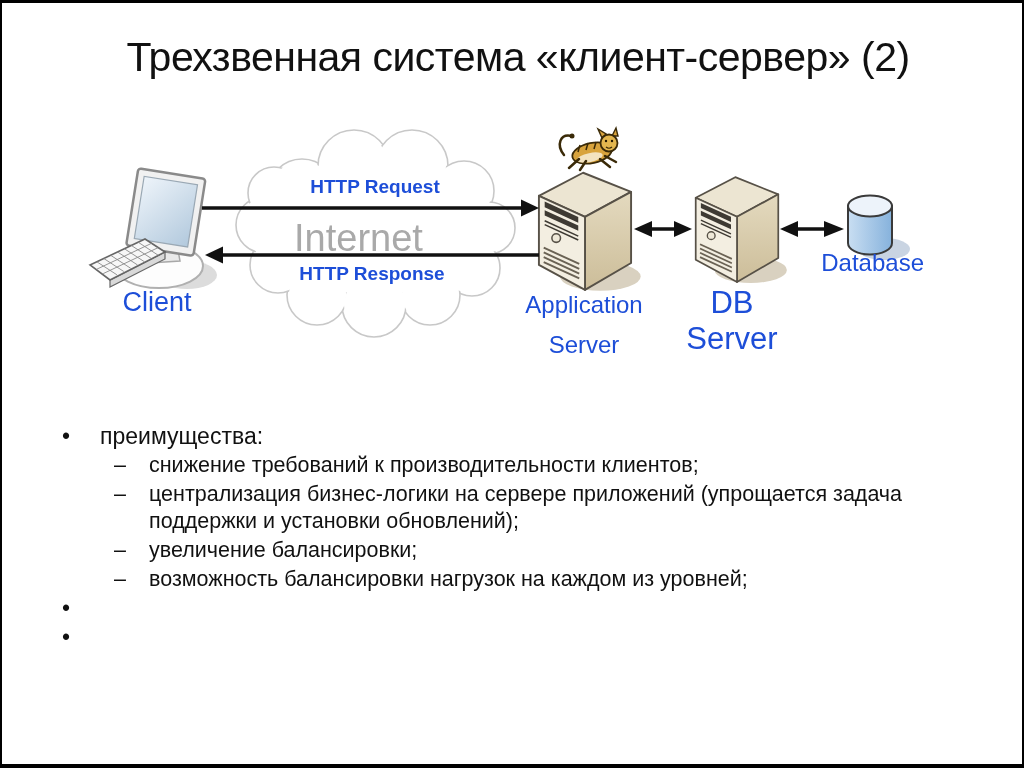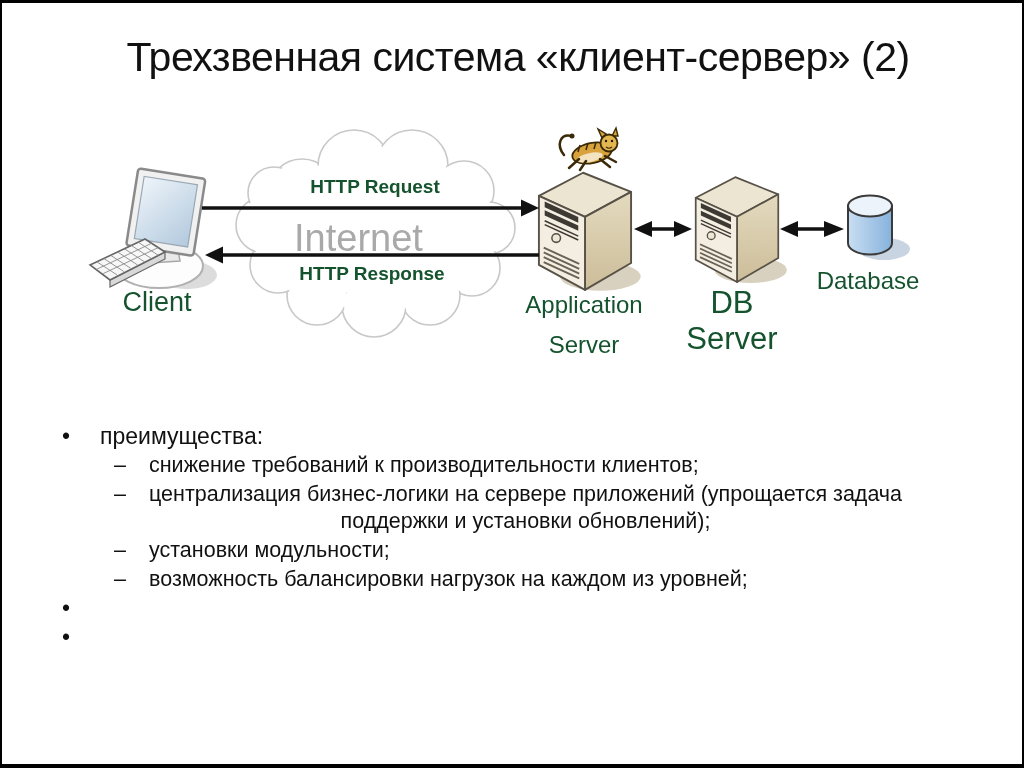--- a/index.html
+++ b/index.html
@@ -18,37 +18,37 @@
   .slide-title{
     position:absolute;left:12px;right:0;top:31px;
     text-align:center;
     font-size:41px;
     font-weight:400;
     letter-spacing:-0.5px;
     white-space:nowrap;
     color:#111;
   }
   .diag-svg{position:absolute;left:0;top:0;width:1024px;height:768px;}
-  .dlabel{position:absolute;text-align:center;color:#14532d;white-space:pre-line;}
+  .dlabel{position:absolute;text-align:center;color:#1d4ed8;white-space:pre-line;}
   .lbl-client{left:98px;top:284px;width:114px;font-size:27px;}
   .lbl-request{left:303px;top:173px;width:140px;font-size:19px;font-weight:bold;}
   .lbl-internet{left:292px;top:214px;width:124px;font-size:38px;color:#a9a9a9;}
   .lbl-response{left:286px;top:260px;width:168px;font-size:19px;font-weight:bold;}
   .lbl-appserver{left:508px;top:282px;width:148px;font-size:24px;line-height:40px;}
   .lbl-dbserver{left:668px;top:282px;width:124px;font-size:31px;}
-  .lbl-database{left:810px;top:264px;width:112px;font-size:24px;}
+  .lbl-database{left:810px;top:246px;width:112px;font-size:24px;text-align:right;}
   .bullets{
     position:absolute;left:60px;top:420px;width:904px;
     font-size:23px;line-height:27px;color:#111;
   }
   .b-row{display:flex;align-items:flex-start;margin-bottom:2px;}
   .b-row .marker{flex:0 0 38px;}
   .b-row.lvl2{padding-left:52px;font-size:21.5px;}
   .b-row.lvl2 .marker{flex:0 0 35px;}
-  .b-text{white-space:pre-line;text-align:center;}
+  .b-text{white-space:pre-line;}
 </style>
 </head>
 <body>
 
 <div id="slide">
 
   <div class="slide-title">Трехзвенная система «клиент-сервер» (2)</div>
 
   <svg class="diag-svg" viewBox="0 0 1024 768" aria-hidden="true">
     <defs>
@@ -207,21 +207,21 @@
       <span class="marker">–</span>
       <div class="b-text">снижение требований к производительности клиентов;</div>
     </div>
     <div class="b-row lvl2">
       <span class="marker">–</span>
       <div class="b-text">централизация бизнес-логики на сервере приложений (упрощается задача
 поддержки и установки обновлений);</div>
     </div>
     <div class="b-row lvl2">
       <span class="marker">–</span>
-      <div class="b-text">установки модульности;</div>
+      <div class="b-text">увеличение балансировки;</div>
     </div>
     <div class="b-row lvl2">
       <span class="marker">–</span>
       <div class="b-text">возможность балансировки нагрузок на каждом из уровней;</div>
     </div>
     <div class="b-row lvl1">
       <span class="marker">•</span>
     </div>
     <div class="b-row lvl1">
       <span class="marker">•</span>

